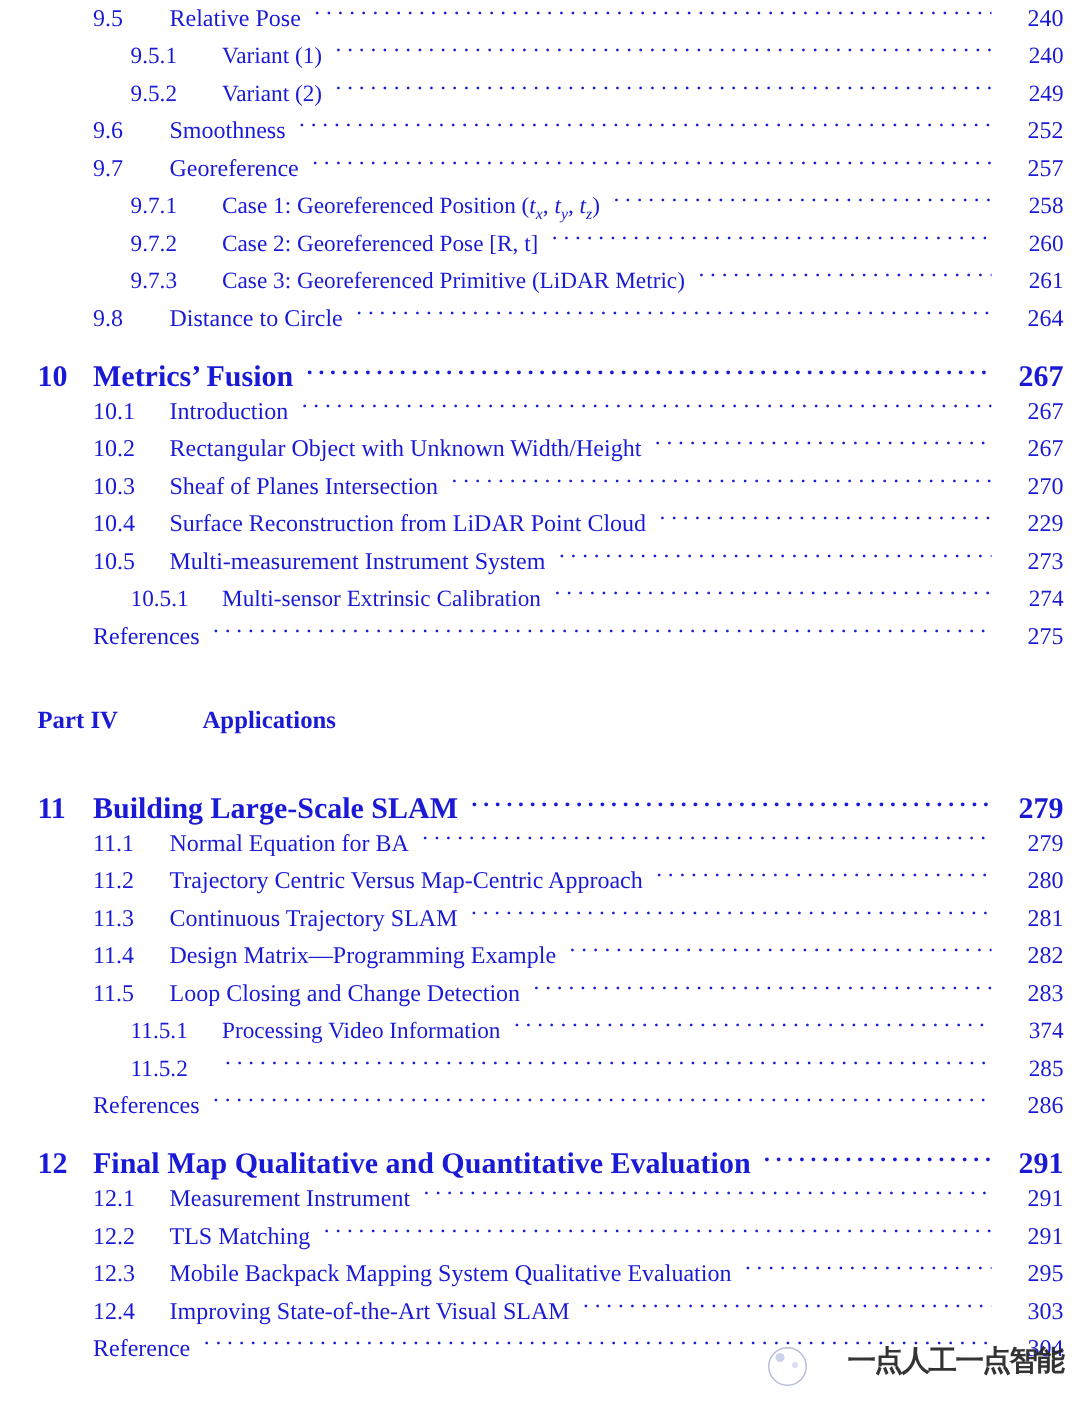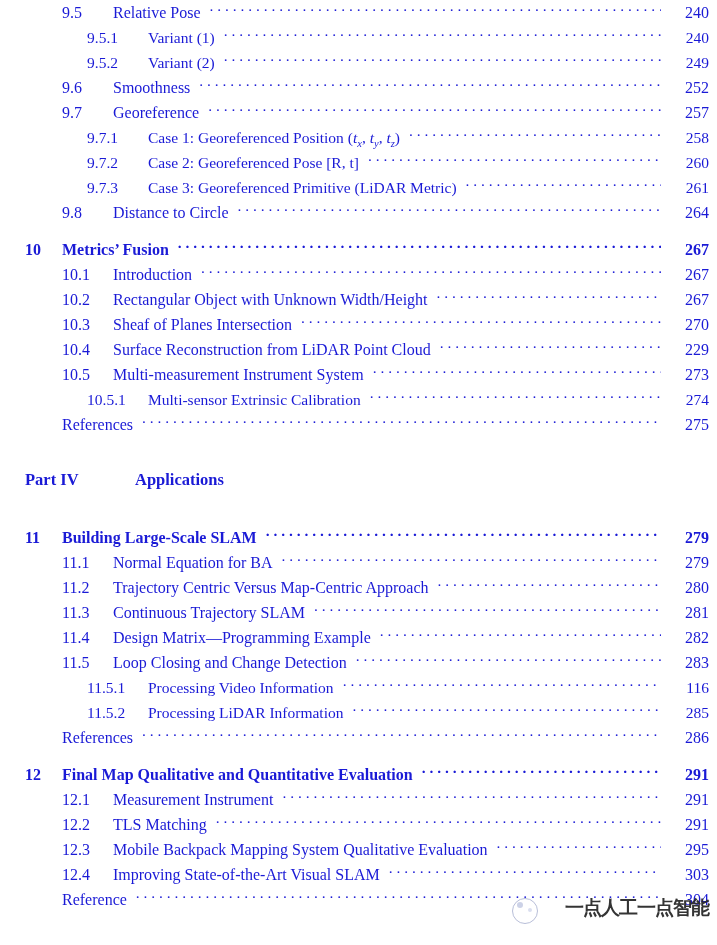--- a/index.html
+++ b/index.html
@@ -68,21 +68,21 @@
   .toc-page-no {
     flex: 0 0 auto;
     width: 46px;
     text-align: right;
     padding-left: 8px;
   }
 
   
   .lvl-chapter {
     font-weight: bold;
-    font-size: 16px;
+    font-size: 20px;
     margin-top: 12px;
   }
   .lvl-chapter .toc-num {
     width: 37px;
     margin-left: 25px;
   }
   .lvl-chapter .toc-label { font-weight: bold; }
 
   
   .lvl-section {
@@ -326,25 +326,24 @@
       <div class="toc-row lvl-section">
         <span class="toc-num">11.5</span>
         <span class="toc-label">Loop Closing and Change Detection</span>
         <span class="toc-dots"></span>
         <span class="toc-page-no">283</span>
       </div>
       <div class="toc-row lvl-subsection">
         <span class="toc-num">11.5.1</span>
         <span class="toc-label">Processing Video Information</span>
         <span class="toc-dots"></span>
-        <span class="toc-page-no">116</span>
+        <span class="toc-page-no">374</span>
       </div>
       <div class="toc-row lvl-subsection">
         <span class="toc-num">11.5.2</span>
-        <span class="toc-label">Processing LiDAR Information</span>
         <span class="toc-dots"></span>
         <span class="toc-page-no">285</span>
       </div>
       <div class="toc-row lvl-references">
         <span class="toc-num"></span>
         <span class="toc-label">References</span>
         <span class="toc-dots"></span>
         <span class="toc-page-no">286</span>
       </div>
       <div class="toc-row lvl-chapter">

